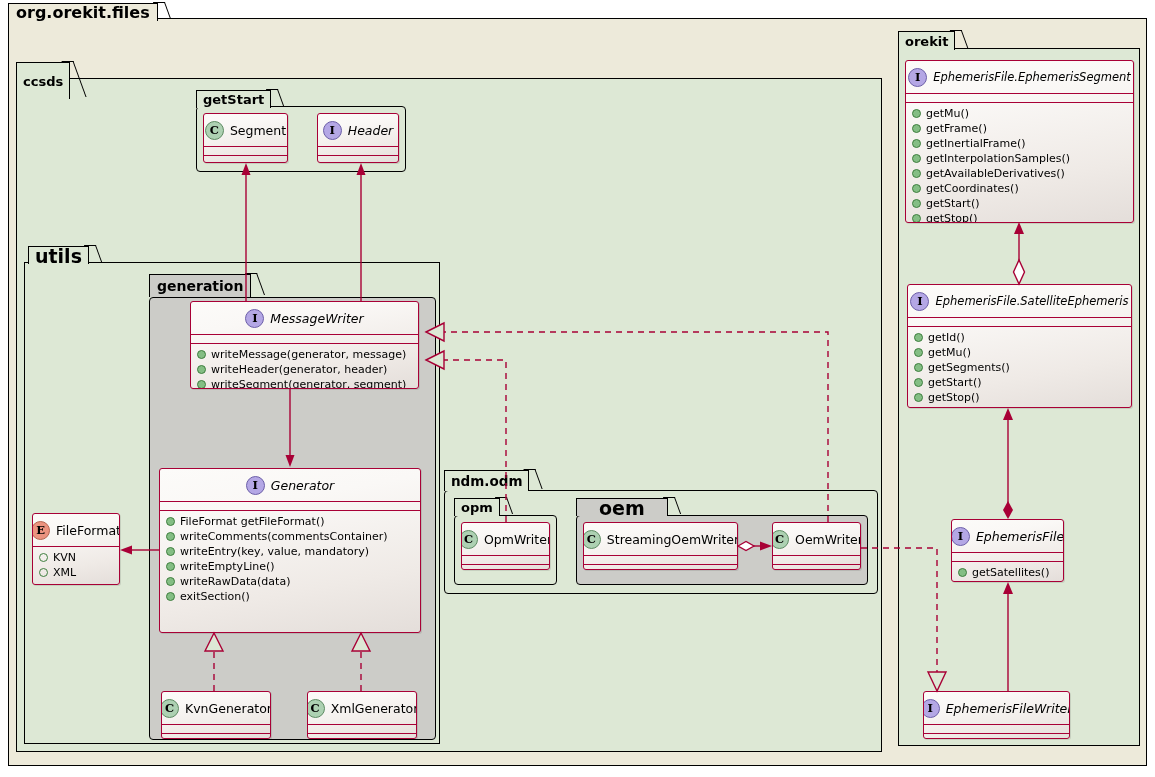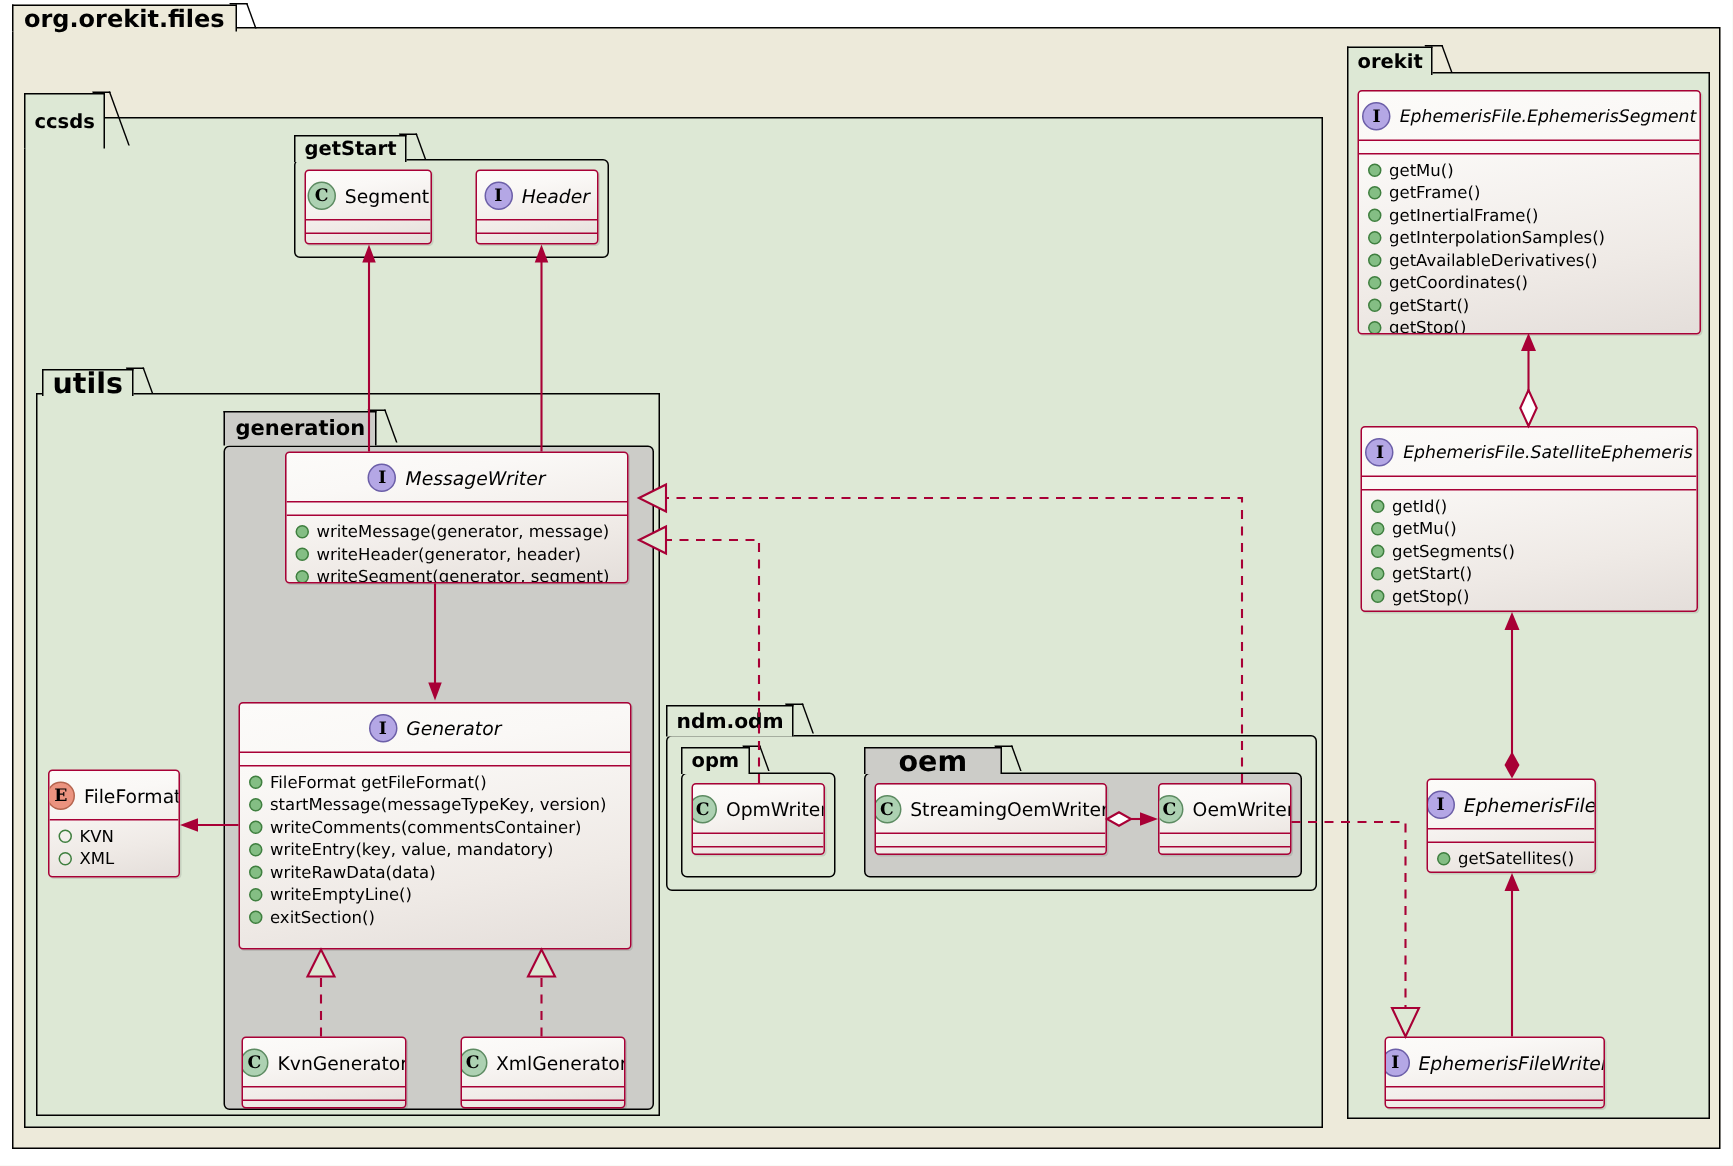--- a/index.html
+++ b/index.html
@@ -144,37 +144,33 @@
     <div class="sep"></div>
     <div class="cls-gap"></div>
     <div class="sep"></div>
     <div class="cls-body">
       <div class="mrow">
           <span class="bullet b-pub"></span>
           <span>FileFormat getFileFormat()</span>
         </div>
       <div class="mrow">
           <span class="bullet b-pub"></span>
-          <span>startMessage(messageTypeKey, version)</span>
-        </div>
-      <div class="mrow">
-          <span class="bullet b-pub"></span>
           <span>writeComments(commentsContainer)</span>
         </div>
       <div class="mrow">
           <span class="bullet b-pub"></span>
           <span>writeEntry(key, value, mandatory)</span>
         </div>
       <div class="mrow">
           <span class="bullet b-pub"></span>
+          <span>writeEmptyLine()</span>
+        </div>
+      <div class="mrow">
+          <span class="bullet b-pub"></span>
           <span>writeRawData(data)</span>
-        </div>
-      <div class="mrow">
-          <span class="bullet b-pub"></span>
-          <span>writeEmptyLine()</span>
         </div>
       <div class="mrow">
           <span class="bullet b-pub"></span>
           <span>exitSection()</span>
         </div>
 
     </div>
   </div>
 
   <div class="cls" style="left:161px;top:691px;width:110px;height:48px;">

